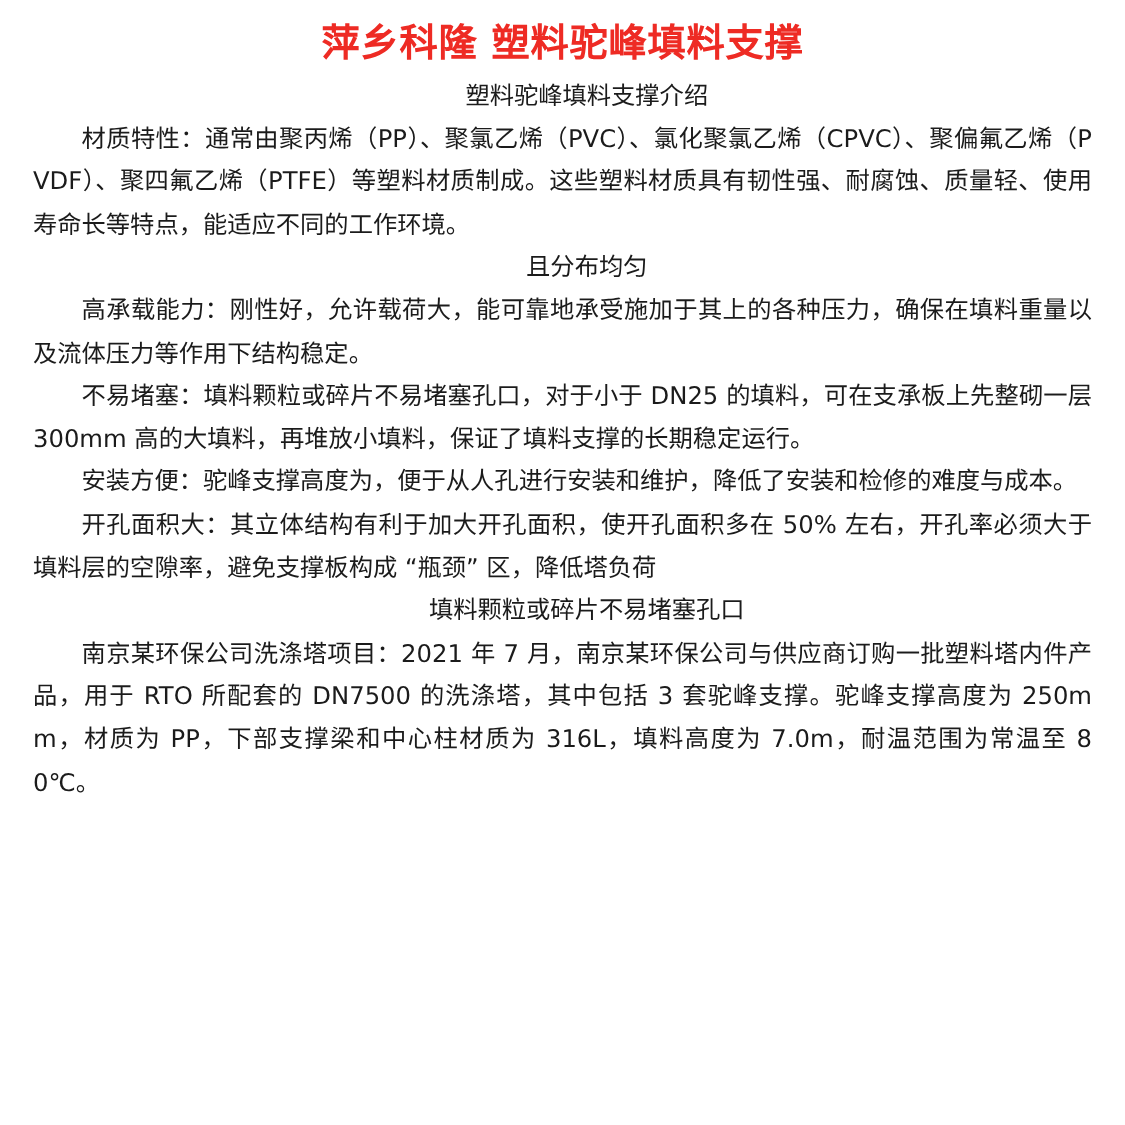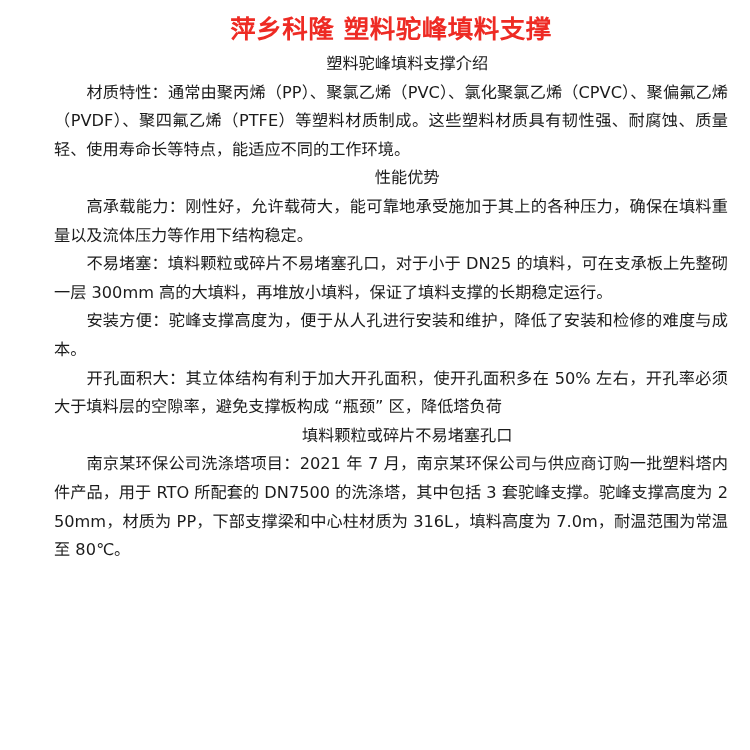--- a/index.html
+++ b/index.html
@@ -14,21 +14,20 @@
     font-family: "DejaVu Sans", "Liberation Sans", sans-serif;
     overflow: hidden;
   }
 
   .page {
     position: relative;
     width: 750px;
     height: 750px;
     background: #ffffff;
     box-sizing: border-box;
-    padding-left: 32px;
   }
 
   .doc-title {
     color: #ee2b24;
     font-size: 25.5px;
     font-weight: 700;
     text-align: center;
     line-height: 1.18;
     letter-spacing: 0.5px;
     margin: 0;
@@ -98,21 +97,21 @@
 
   <h1 class="doc-title">萍乡科隆 塑料驼峰填料支撑</h1>
 
   <div class="body-block">
 
     <p class="para heading">塑料驼峰填料支撑介绍</p>
 
 
     <p class="para">材质特性：通常由聚丙烯（PP）、聚氯乙烯（PVC）、氯化聚氯乙烯（CPVC）、聚偏氟乙烯（PVDF）、聚四氟乙烯（PTFE）等塑料材质制成。这些塑料材质具有韧性强、耐腐蚀、质量轻、使用寿命长等特点，能适应不同的工作环境。</p>
 
-    <p class="para heading">性能优势</p>
+    <p class="para heading">且分布均匀</p>
 
 
     <p class="para">高承载能力：刚性好，允许载荷大，能可靠地承受施加于其上的各种压力，确保在填料重量以及流体压力等作用下结构稳定。</p>
 
     <p class="para">不易堵塞：填料颗粒或碎片不易堵塞孔口，对于小于 DN25 的填料，可在支承板上先整砌一层 300mm 高的大填料，再堆放小填料，保证了填料支撑的长期稳定运行。</p>
 
     <p class="para">安装方便：驼峰支撑高度为，便于从人孔进行安装和维护，降低了安装和检修的难度与成本。</p>
 
     <p class="para">开孔面积大：其立体结构有利于加大开孔面积，使开孔面积多在 50% 左右，开孔率必须大于填料层的空隙率，避免支撑板构成 “瓶颈” 区，降低塔负荷</p>
 

